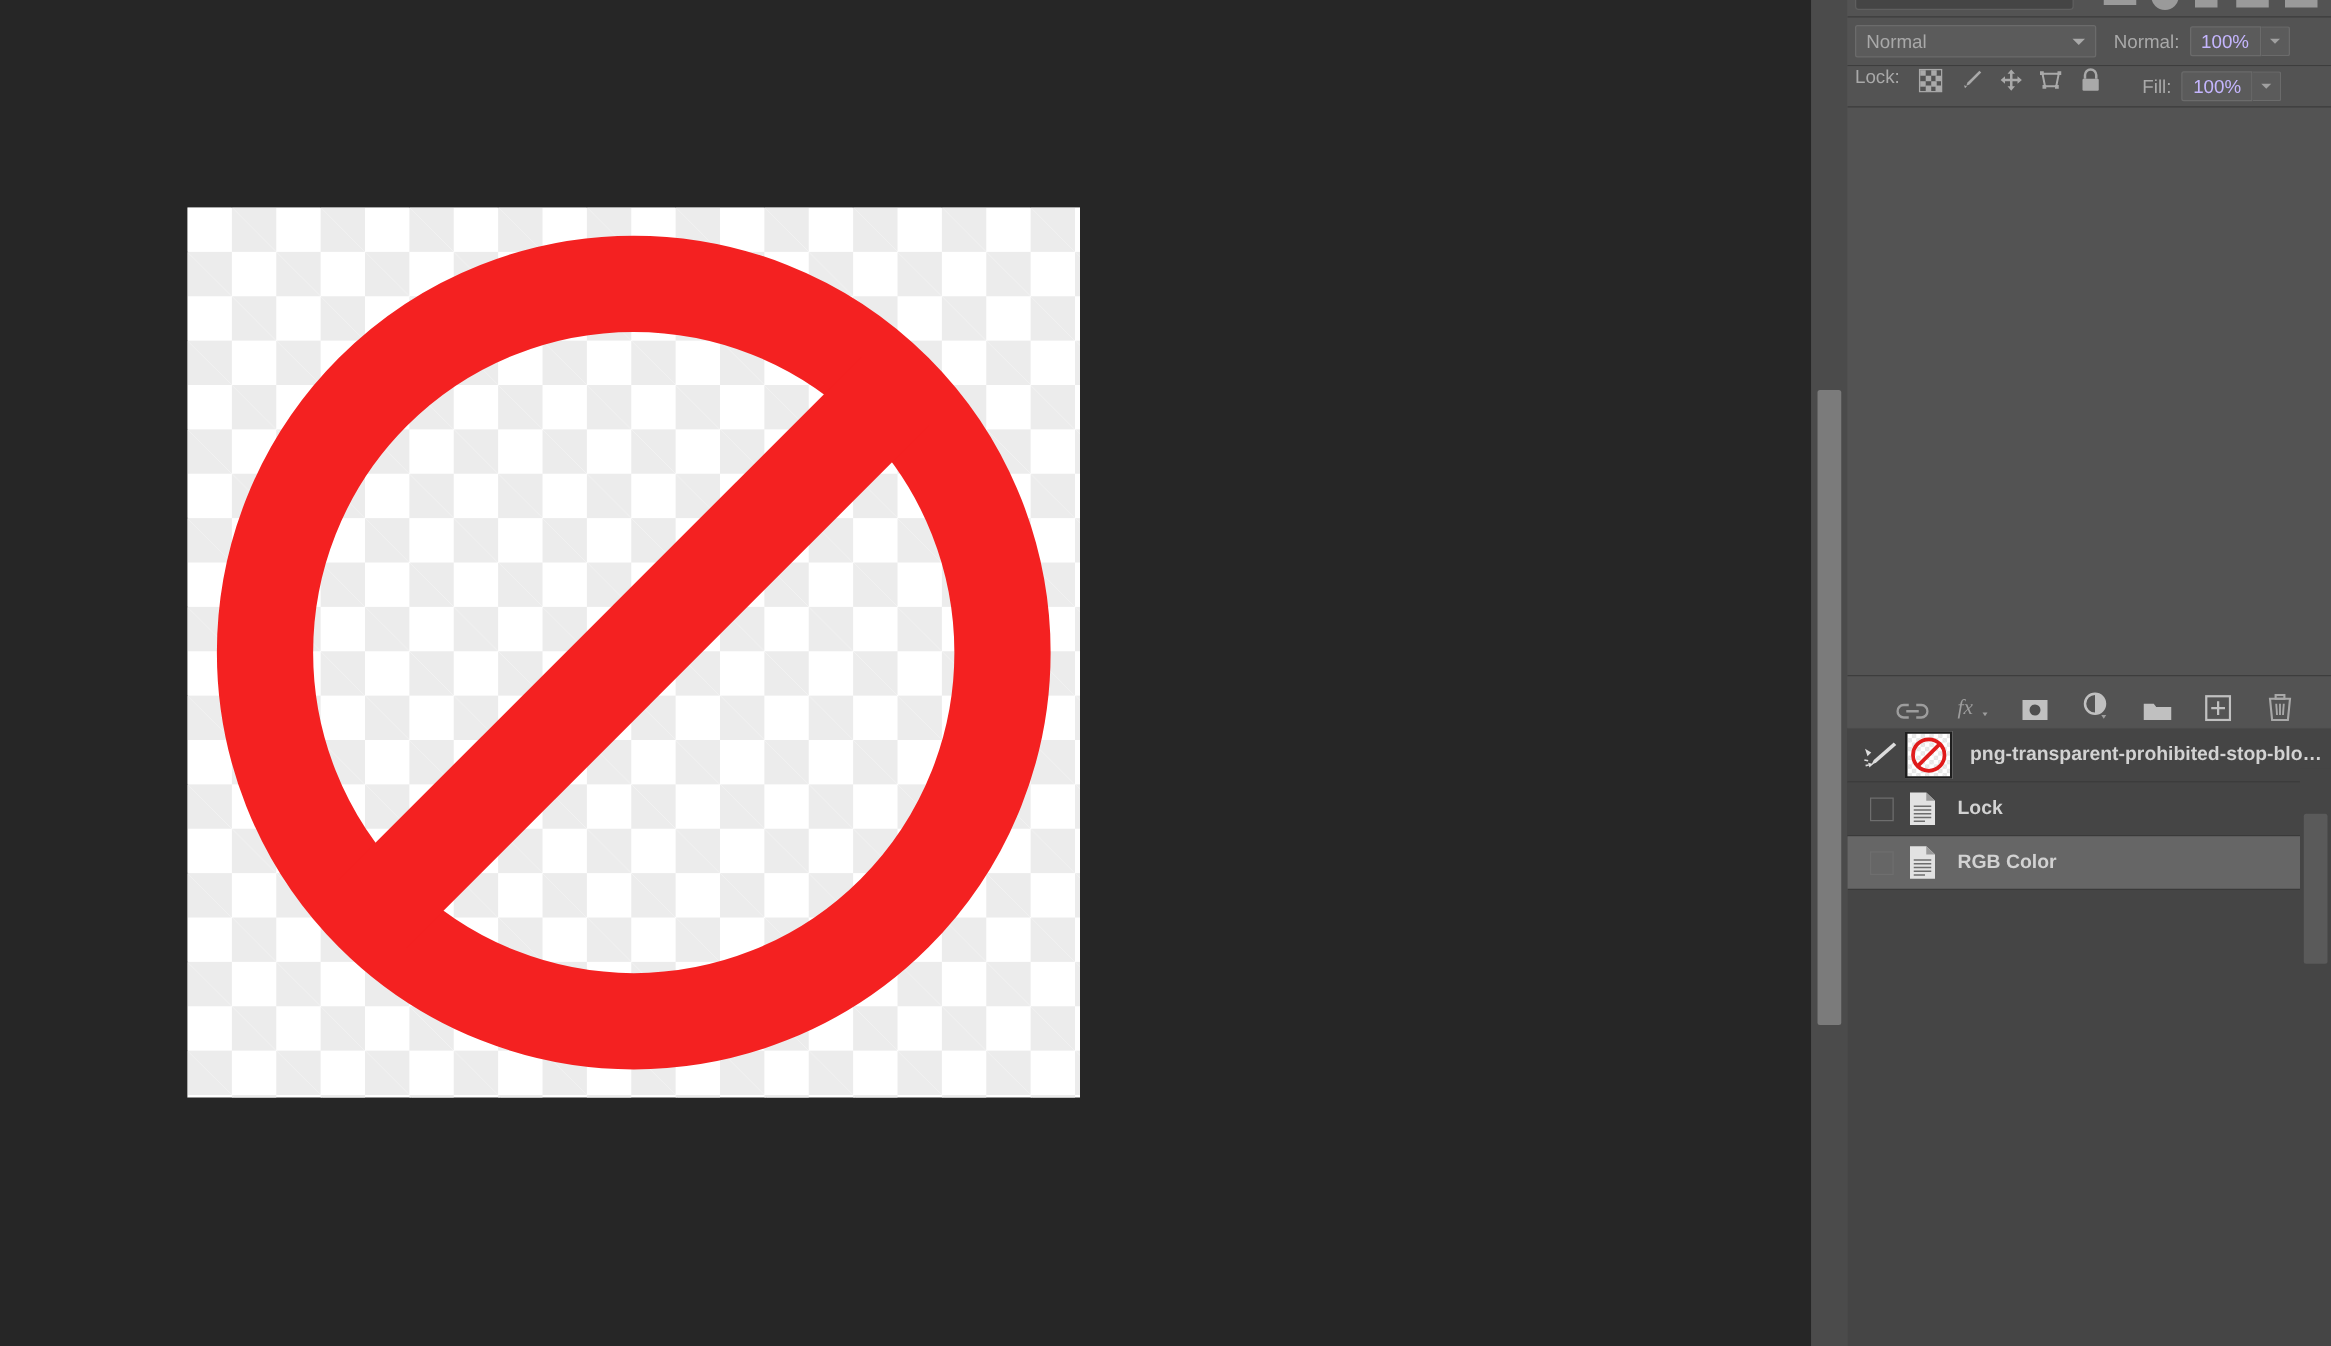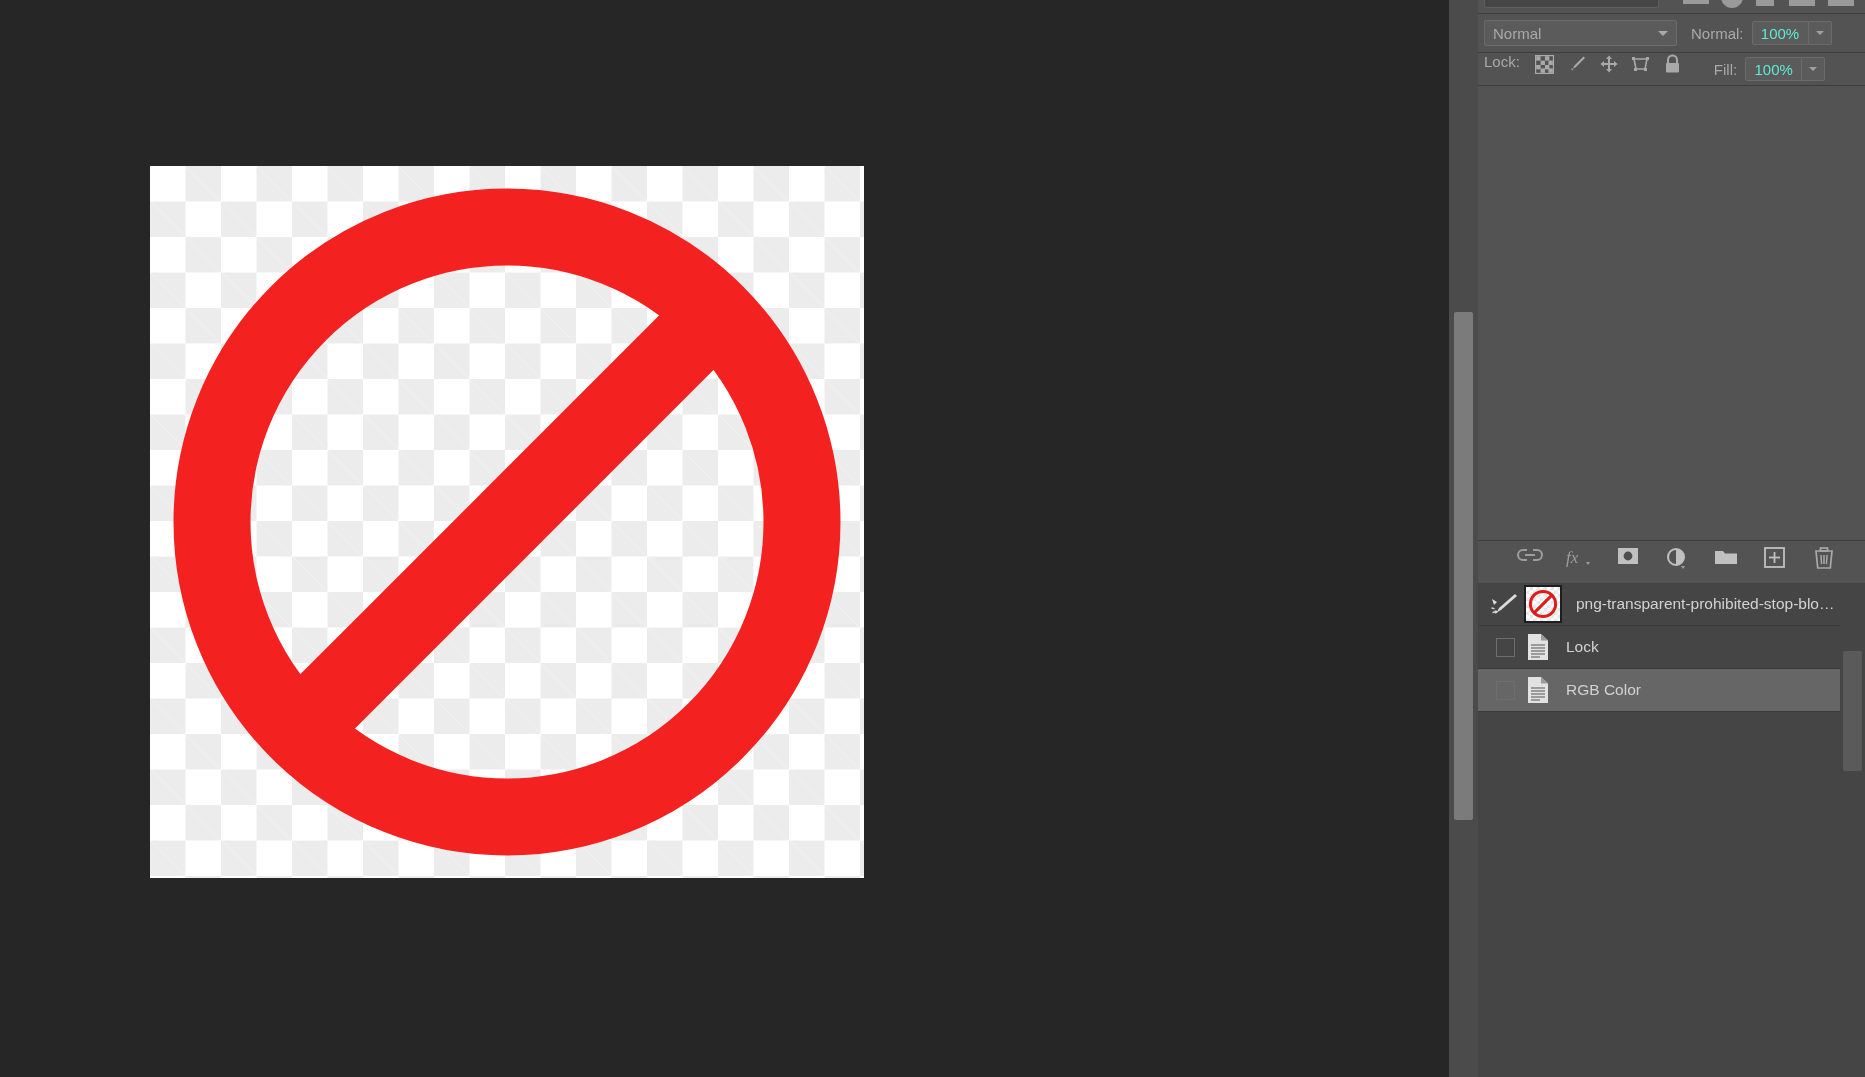--- a/index.html
+++ b/index.html
@@ -86,21 +86,21 @@
     border-left: 5px solid transparent;
     border-right: 5px solid transparent;
     border-top: 5px solid #a9a9a9;
   }
   .opacity-grp { display: flex; align-items: center; margin-left: 14px; }
   .opacity-grp .lbl { color: #a9a9a9; font-size: 15px; margin-right: 8px; }
   .num-box {
     width: 57px; height: 24px; background: #5b5b5b;
     border: 1px solid #6b6b6b; border-radius: 2px 0 0 2px;
     display: flex; align-items: center; justify-content: center;
-    color: #5eead4; font-size: 15px;
+    color: #c4b5fd; font-size: 15px;
   }
   .num-stepper {
     width: 23px; height: 24px; background: #5b5b5b;
     border: 1px solid #6b6b6b; border-left: none; border-radius: 0 2px 2px 0;
     display: flex; align-items: center; justify-content: center;
   }
   .num-stepper i {
     width: 0; height: 0;
     border-left: 4px solid transparent;
     border-right: 4px solid transparent;
@@ -151,21 +151,21 @@
   .layer-lock { width: 40px; display:flex; align-items:center; justify-content:center; }
 
   .layers-bottom-bar {
     position: absolute; left: 0; bottom: 0;
     width: 387px; height: 42px;
     background: #535353;
     border-top: 1px solid #3d3d3d;
     display: flex; align-items: center; justify-content: flex-end;
     padding-right: 24px;
   }
-  .lb-ico { width: 35px; height: 30px; margin-left: 14px; display:flex; align-items:flex-start; justify-content:center; position: relative; text-decoration: underline; }
+  .lb-ico { width: 35px; height: 30px; margin-left: 14px; display:flex; align-items:flex-end; justify-content:center; position: relative; text-decoration: underline; }
 
   
   .history-panel {
     position: absolute; left: 29px; top: 583px;
     width: 387px; height: 494px;
     background: #454545;
   }
   .hp-tabs {
     height: 32px; background: #3c3c3c;
     display: flex; align-items: stretch; position: relative;
@@ -176,21 +176,21 @@
     border-right: 1px solid #2f2f2f;
   }
   .hp-tab.active { background: #535353; color: #ffffff; font-weight: bold; }
   .hp-menu {
     position: absolute; right: 14px; top: 50%; margin-top: -6px;
     width: 17px; height: 13px;
     display: flex; flex-direction: column; justify-content: space-between;
   }
   .hp-menu span { display:block; height: 2px; background: #c9c9c9; }
 
-  .hist-list { background: #454545; }
+  .hist-list { background: #454545; font-weight: bold; }
   .hist-row {
     height: 43px; display: flex; align-items: center;
     border-bottom: 1px solid #3a3a3a; background: #454545;
     padding-left: 8px;
   }
   .hist-row.selected { background: #666666; }
   .hist-marker { width: 38px; display:flex; align-items:center; justify-content:center; }
   .hist-checkbox {
     width: 19px; height: 19px;
     border: 1px solid #6e6e6e; background: transparent;

